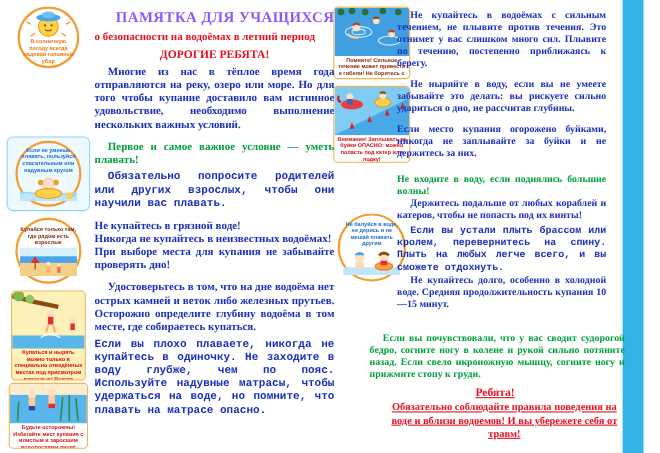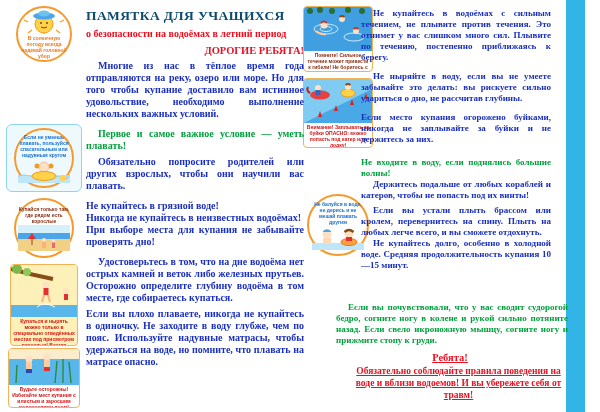--- a/index.html
+++ b/index.html
@@ -4,29 +4,29 @@
 <style>
   html,body{margin:0;padding:0;}
   body{width:600px;height:412px;background:#ffffff;overflow:hidden;
        font-family:"Liberation Serif", serif;}
   .page{position:relative;width:600px;height:412px;background:#fff;}
   .accent-bar{position:absolute;left:566px;top:0;width:19px;height:412px;background:#33b4e6;}
 
   
   .col-left{position:absolute;left:86px;top:6px;width:218px;font-weight:bold;}
   .col-right{position:absolute;left:361px;top:8px;width:190px;font-weight:bold;}
-  h1.title{margin:2px 0 4px 0;font-size:13.5px;text-align:left;color:#0c4a6e;letter-spacing:.4px;}
+  h1.title{margin:2px 0 4px 0;font-size:13.5px;text-align:right;color:#8b5cf6;letter-spacing:.4px;}
   .subtitle{font-size:10px;color:#ea0f20;margin:0 0 6px 0;}
-  .greeting{font-size:10.5px;text-align:right;color:#ea0f20;margin:0 0 4px 0;}
+  .greeting{font-size:10.5px;text-align:center;color:#ea0f20;margin:0 0 4px 0;}
   p{margin:0;}
   .col-left p{font-size:10px;line-height:12px;text-align:justify;}
   .col-right p{font-size:9px;line-height:11px;text-align:justify;}
   .blue{color:#1a2fbb;} .green{color:#00a03c;} .red{color:#ea0f20;}
   .ind{text-indent:12px;}
-  .mt4{margin-top:4px;} .mt8{margin-top:8px;} .mt12{margin-top:12px;}
+  .mt4{margin-top:4px;font-family:Liberation Mono, monospace;} .mt8{margin-top:8px;} .mt12{margin-top:12px;}
   .cramp{position:absolute;left:336px;top:302px;width:232px;font-size:9px;line-height:11px;
          font-weight:bold;text-align:justify;}
   .footer{position:absolute;left:334px;top:352px;width:232px;text-align:center;font-weight:bold;}
   .footer .f-title{font-size:10.5px;text-decoration:underline;margin-bottom:2px;}
   .footer .f-text{font-size:9.5px;line-height:12px;text-decoration:underline;margin-left:17px;}
 
   
   .card{position:absolute;background:#fff;box-sizing:border-box;text-align:center;
         font-family:"Liberation Sans", sans-serif;overflow:hidden;}
   .cap{font-size:5px;line-height:6px;font-weight:bold;padding:1px 2px;}

